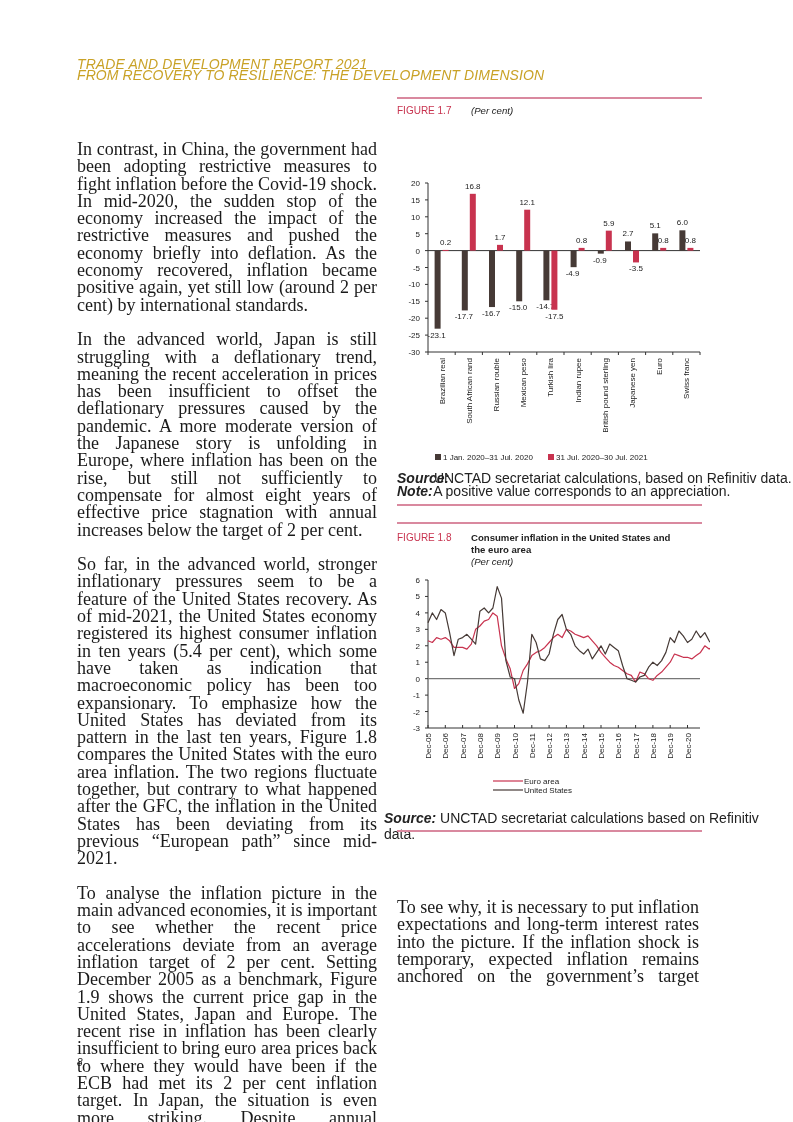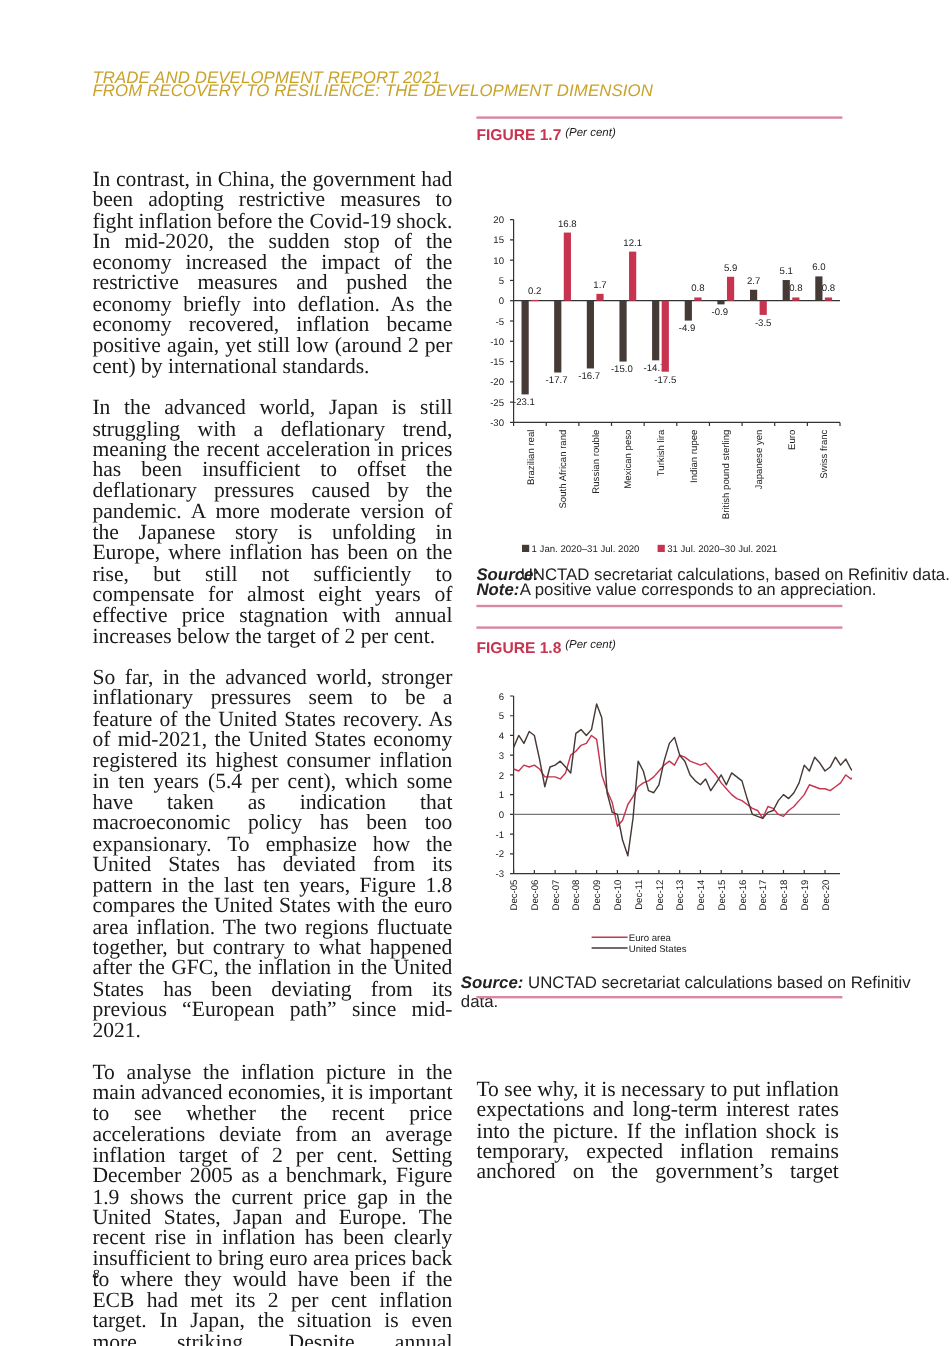--- a/index.html
+++ b/index.html
@@ -3,21 +3,21 @@
 <meta charset="utf-8">
 <style>
   html, body { margin:0; padding:0; background:#fff; }
   body { width:793px; height:1122px; position:relative; overflow:hidden; font-family:"Liberation Serif", serif; color:#1a1a1a; }
   .hdr { position:absolute; left:77px; top:59px; font-family:"Liberation Sans", sans-serif; font-style:italic; font-size:14px; color:#c9a227; line-height:11px; letter-spacing:0.1px; }
   .col { position:absolute; font-size:18px; line-height:17.3px; text-align:justify;margin-top:46px; }
   .col p { margin:0 0 17.3px 0; }
   .left { left:77px; top:95px; width:300px; }
   .pnum { position:absolute; left:77px; top:1057px; font-family:"Liberation Sans", sans-serif; font-style:italic; font-size:10px; }
   .rule { position:absolute; left:397px; width:305px; height:2px; background:#d9899f; }
-  .figlab { position:absolute; font-family:"Liberation Sans", sans-serif; font-weight:bold; font-size:13px; color:#c8334f; }
+  .figlab { position:absolute; font-family:"Liberation Sans", sans-serif; font-weight:normal; font-size:10px; color:#c8334f; }
   .figtitle { position:absolute; font-family:"Liberation Sans", sans-serif; font-weight:bold; font-size:9.6px; line-height:12px; color:#222; width:210px; }
   .figtitle .unit { font-weight:normal; font-style:italic; }
   .note { position:absolute; font-family:"Liberation Sans", sans-serif; font-size:14px; color:#222; }
   .note b { font-style:italic; display:inline-block; text-align:right; }
   svg text { font-family:"Liberation Sans", sans-serif; }
   .right { left:397px; top:853px; width:302px; }
 </style>
 </head>
 <body>
 
@@ -133,20 +133,21 @@
   </svg>
 <div class="note" style="left:397px; top:472px; line-height:13px">
   <div><b style="width:33px">Source:</b> <span>UNCTAD secretariat calculations, based on Refinitiv data.</span></div>
   <div><b style="width:33px">Note:</b> <span>A positive value corresponds to an appreciation.</span></div>
 </div>
 <div class="rule" style="top:504px"></div>
 
 <div class="rule" style="top:522px"></div>
 <div class="figlab" style="left:397px; top:532px">FIGURE 1.8</div>
 <div class="figtitle" style="left:471px; top:532px">
+  <div>Consumer inflation in the United States and the euro area</div>
   <div class="unit">(Per cent)</div>
 </div>
 <svg id="line-chart" style="position:absolute;left:395px;top:572px" width="315" height="230">
     <line x1="33" y1="8" x2="33" y2="156" stroke="#333"></line>
     <line x1="30" y1="8" x2="33" y2="8" stroke="#333"></line>
     <text x="25" y="11" font-size="8" text-anchor="end" fill="#222">6</text>
     <line x1="30" y1="24.444444444444443" x2="33" y2="24.444444444444443" stroke="#333"></line>
     <text x="25" y="27.444444444444443" font-size="8" text-anchor="end" fill="#222">5</text>
     <line x1="30" y1="40.888888888888886" x2="33" y2="40.888888888888886" stroke="#333"></line>
     <text x="25" y="43.888888888888886" font-size="8" text-anchor="end" fill="#222">4</text>

